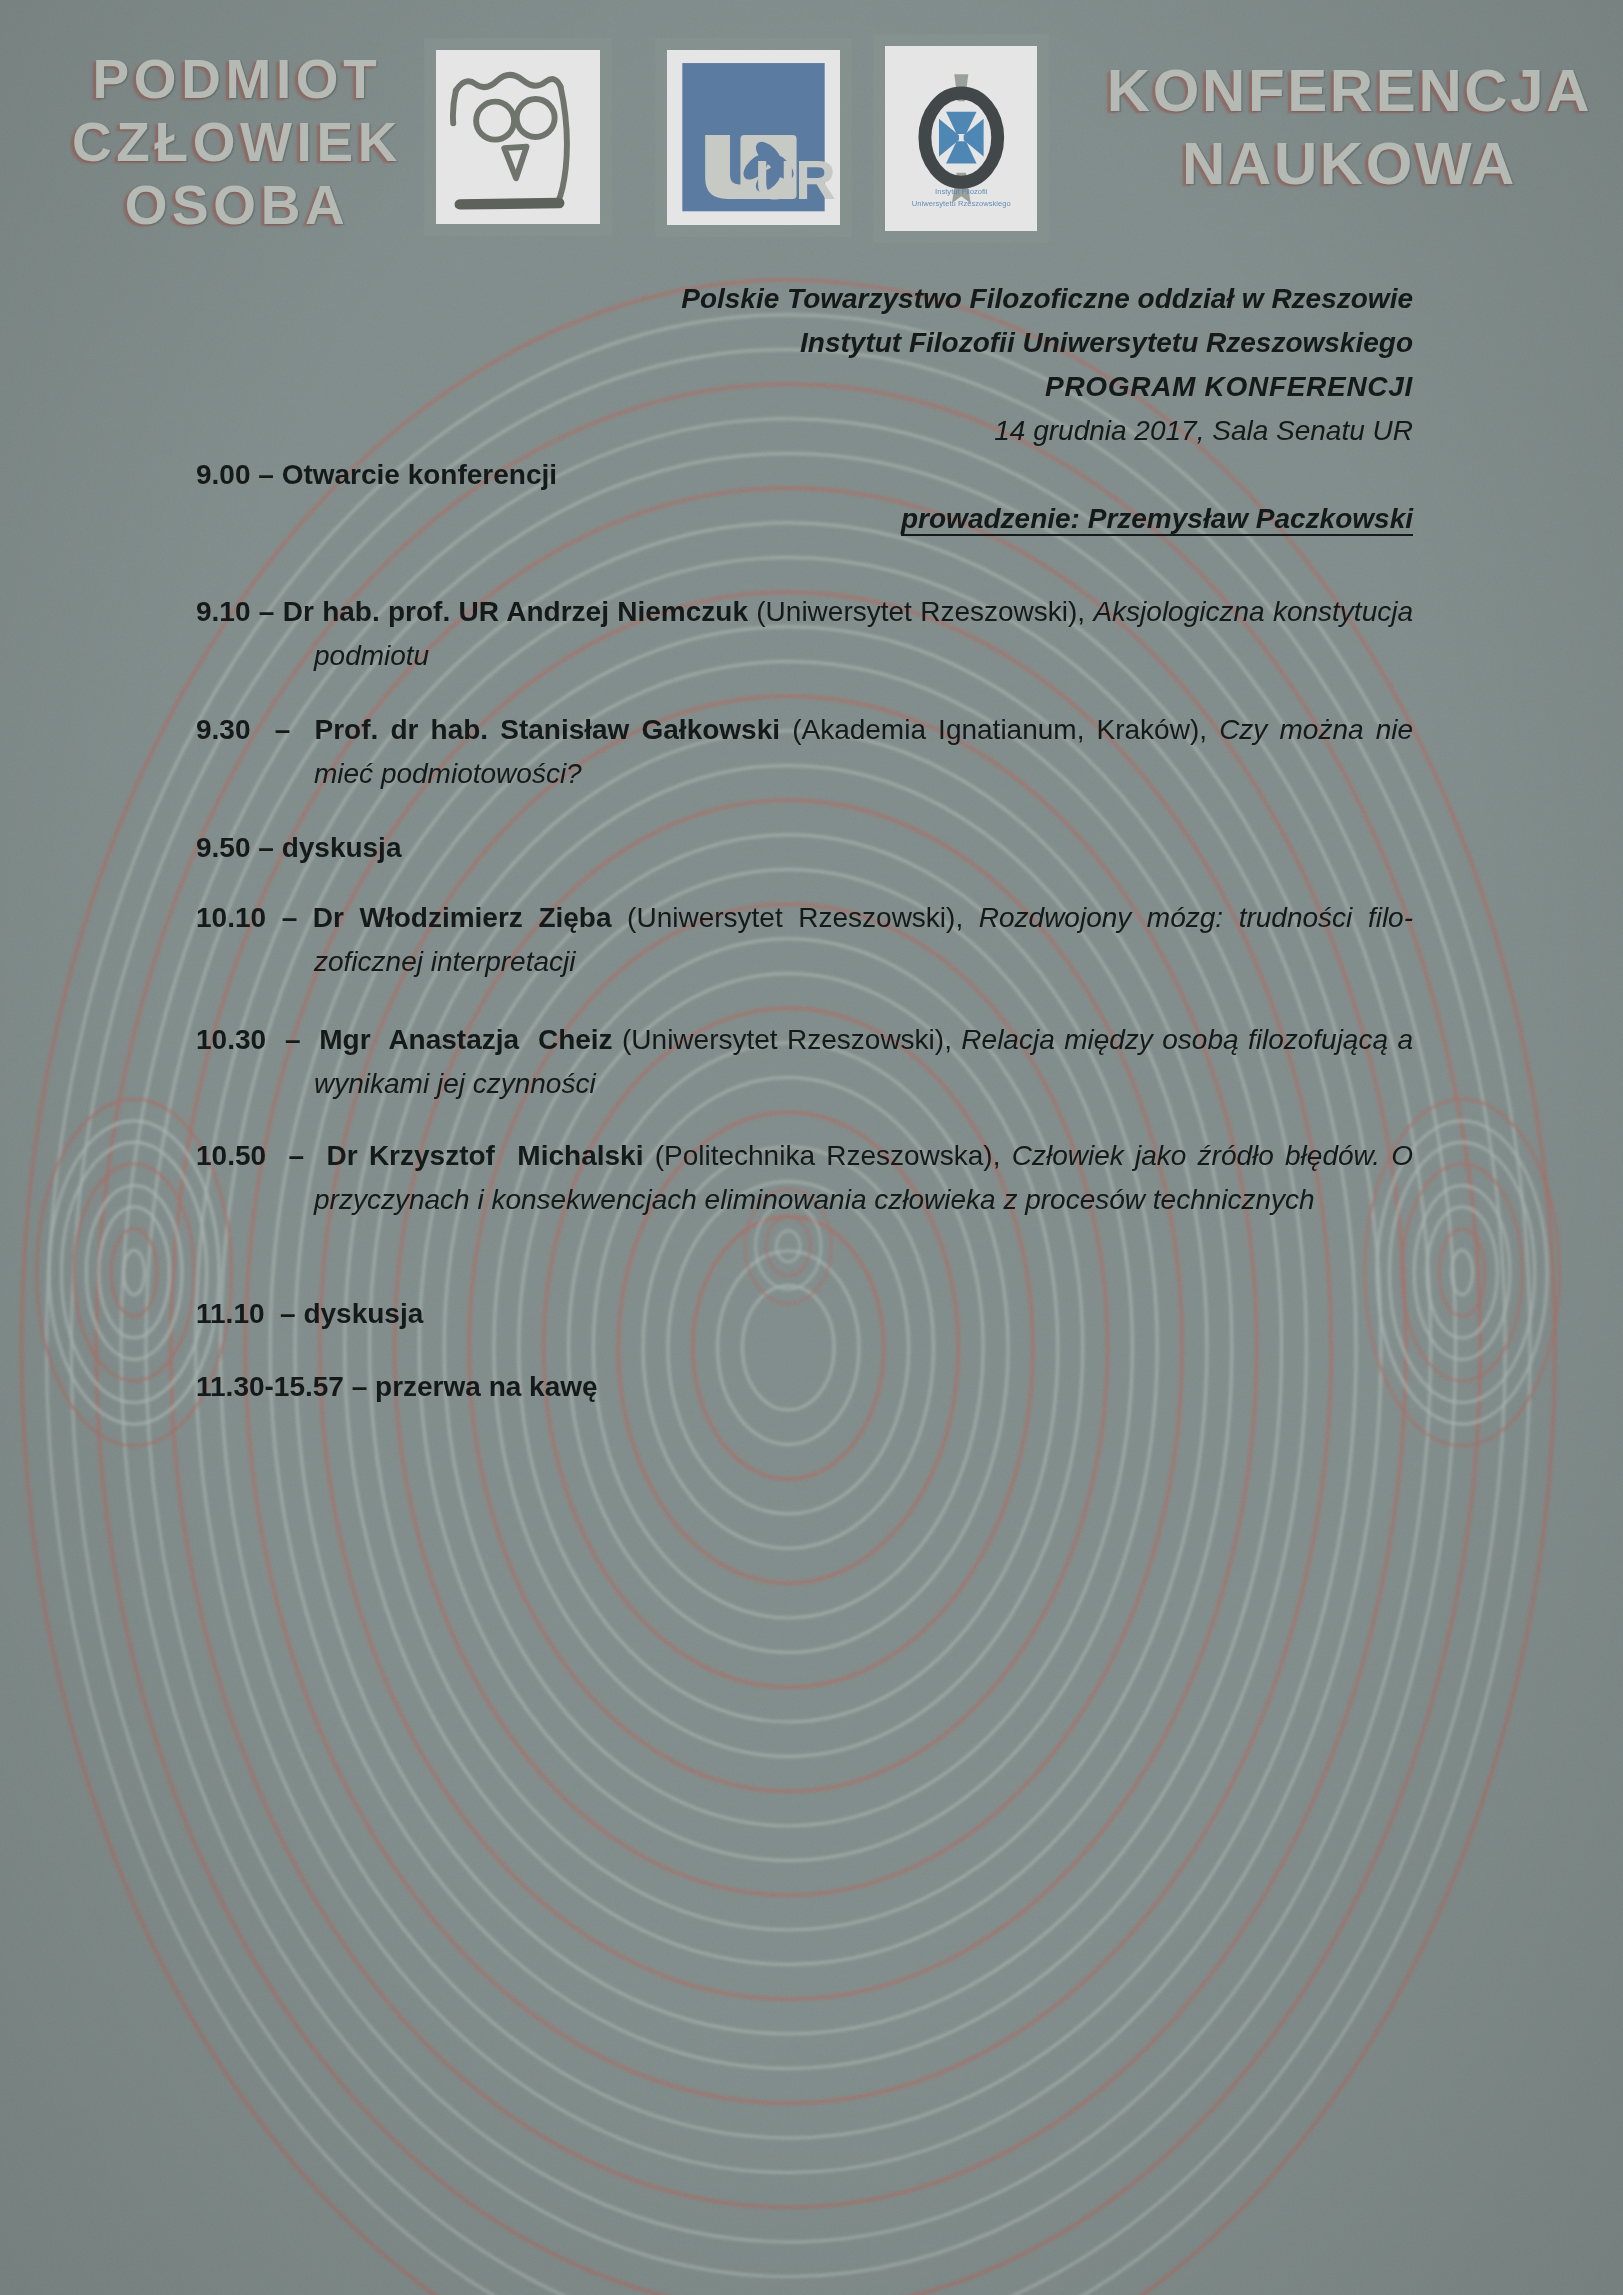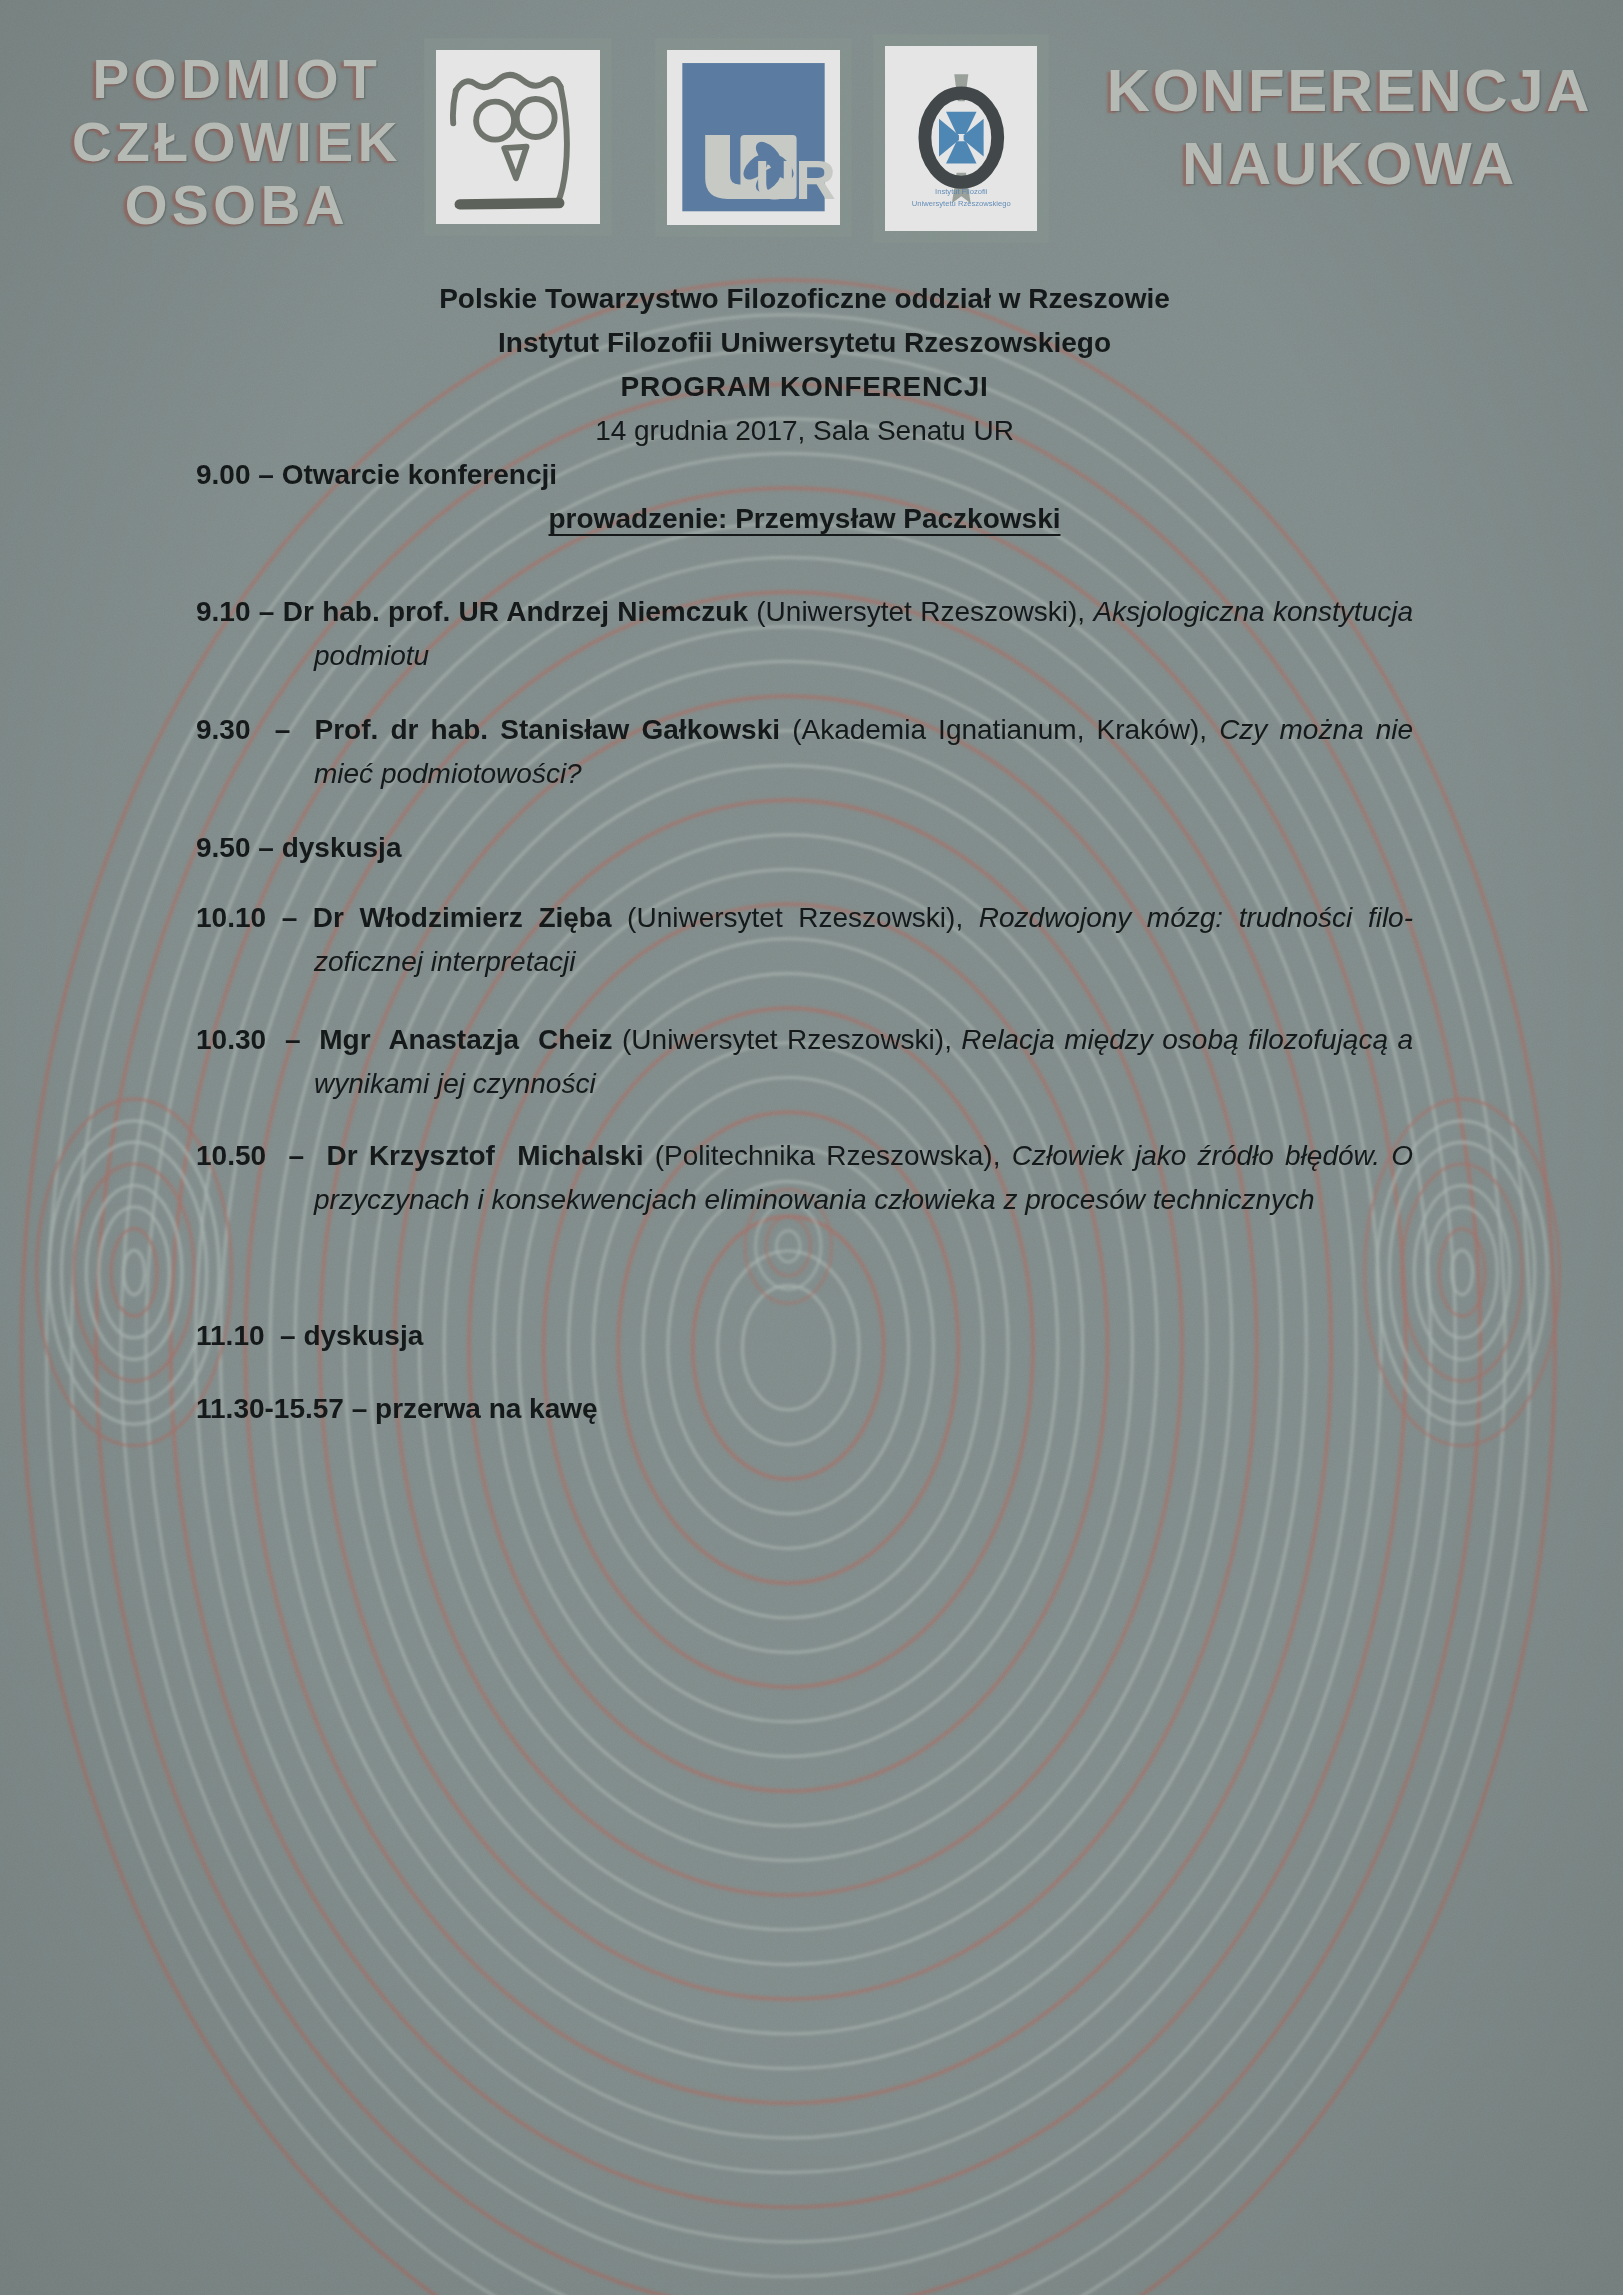--- a/index.html
+++ b/index.html
@@ -41,21 +41,21 @@
 
   
   .content{
     position:absolute;
     left:196px;top:277px;width:1217px;
     color:#15191a;
     font-size:28px;
     line-height:44px;
   }
   .content p{margin:0;}
-  .center{text-align:center;}
+  .center{text-align:right;font-style:italic;}
   .bold{font-weight:700;}
   .org2{margin-top:26px;}
   .program-title{margin-top:99px;letter-spacing:0.7px;}
   .date-line{margin-top:48px;}
   .opening{margin-top:99px;}
   .chair{
     margin-top:81px;
     text-decoration:underline;
     text-decoration-thickness:2px;
     text-underline-offset:5.9px;
@@ -65,21 +65,21 @@
     margin:30px 0 0 0;
     padding-left:118px;
     text-indent:-118px;
     text-align:justify;
     white-space:pre-wrap;
   }
   .entry:nth-child(1){margin-top:49px;}
   .entry:nth-child(4){margin-top:26px;}
   .entry:nth-child(5){margin-top:34px;}
   .entry:nth-child(6){margin-top:27.5px;}
-  .entry:nth-child(7){margin-top:92px;}
+  .entry:nth-child(7){margin-top:70px;}
   .entry:nth-child(8){margin-top:29px;}
   .entry .b{font-weight:700;}
   .entry .i{font-style:italic;}
 </style>
 </head>
 <body>
 
 <div class="poster">
 
   <svg class="bg-svg" id="rings-svg" viewBox="0 0 2481 3508" aria-hidden="true">

